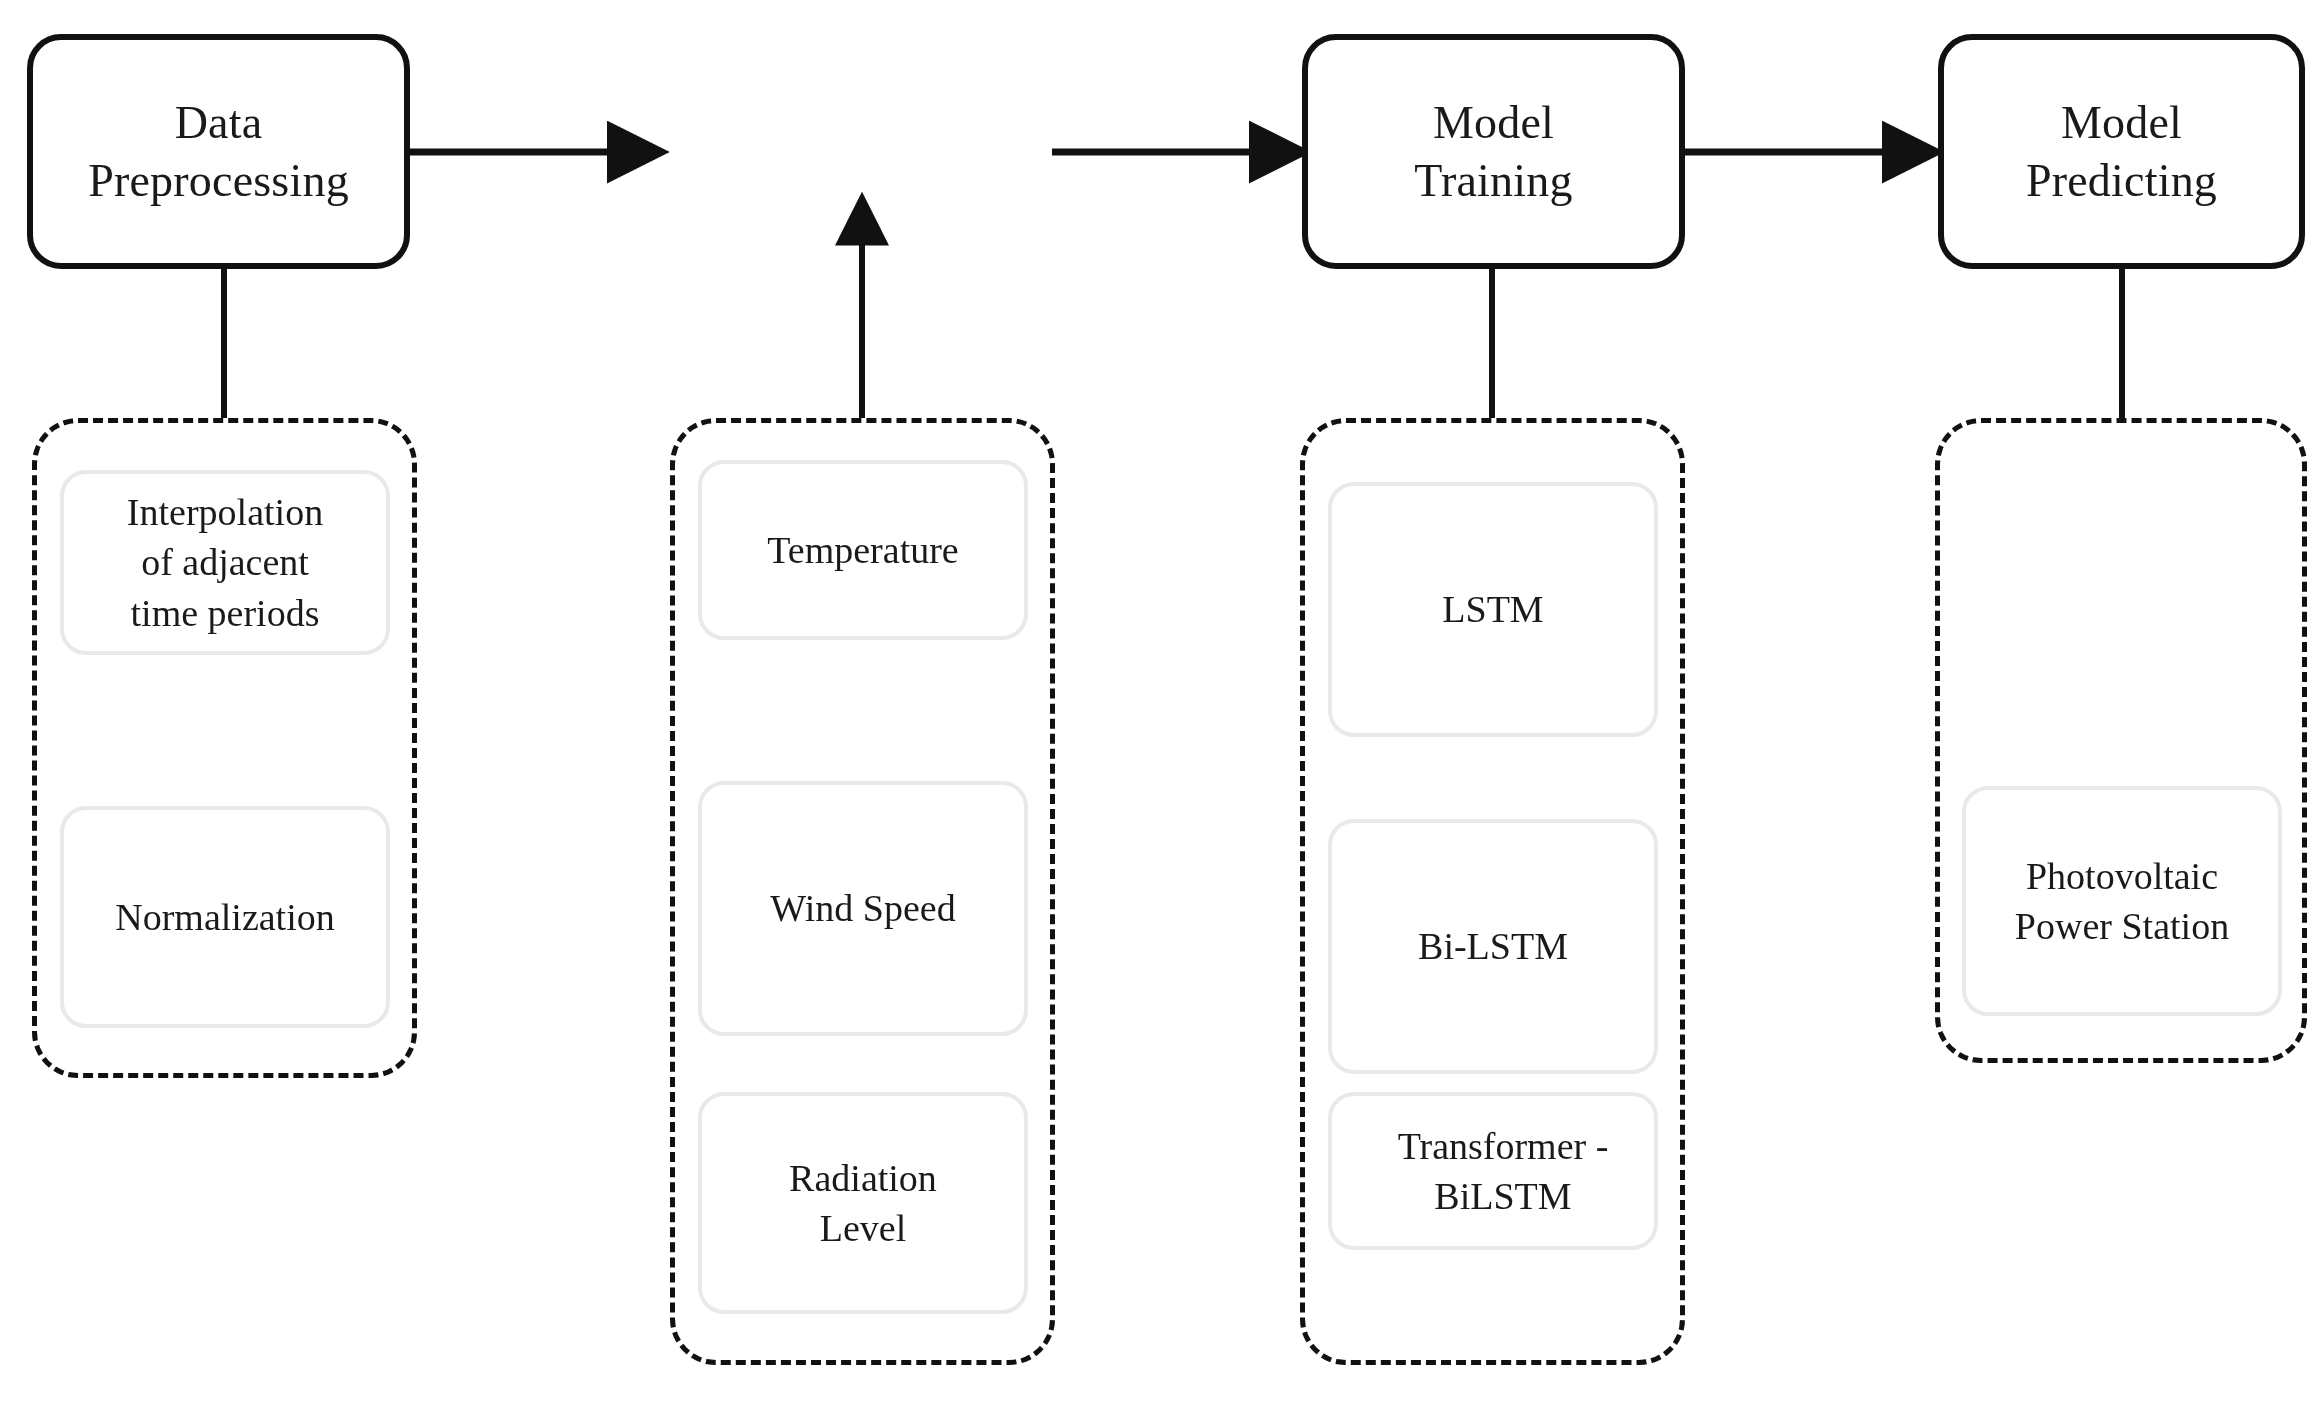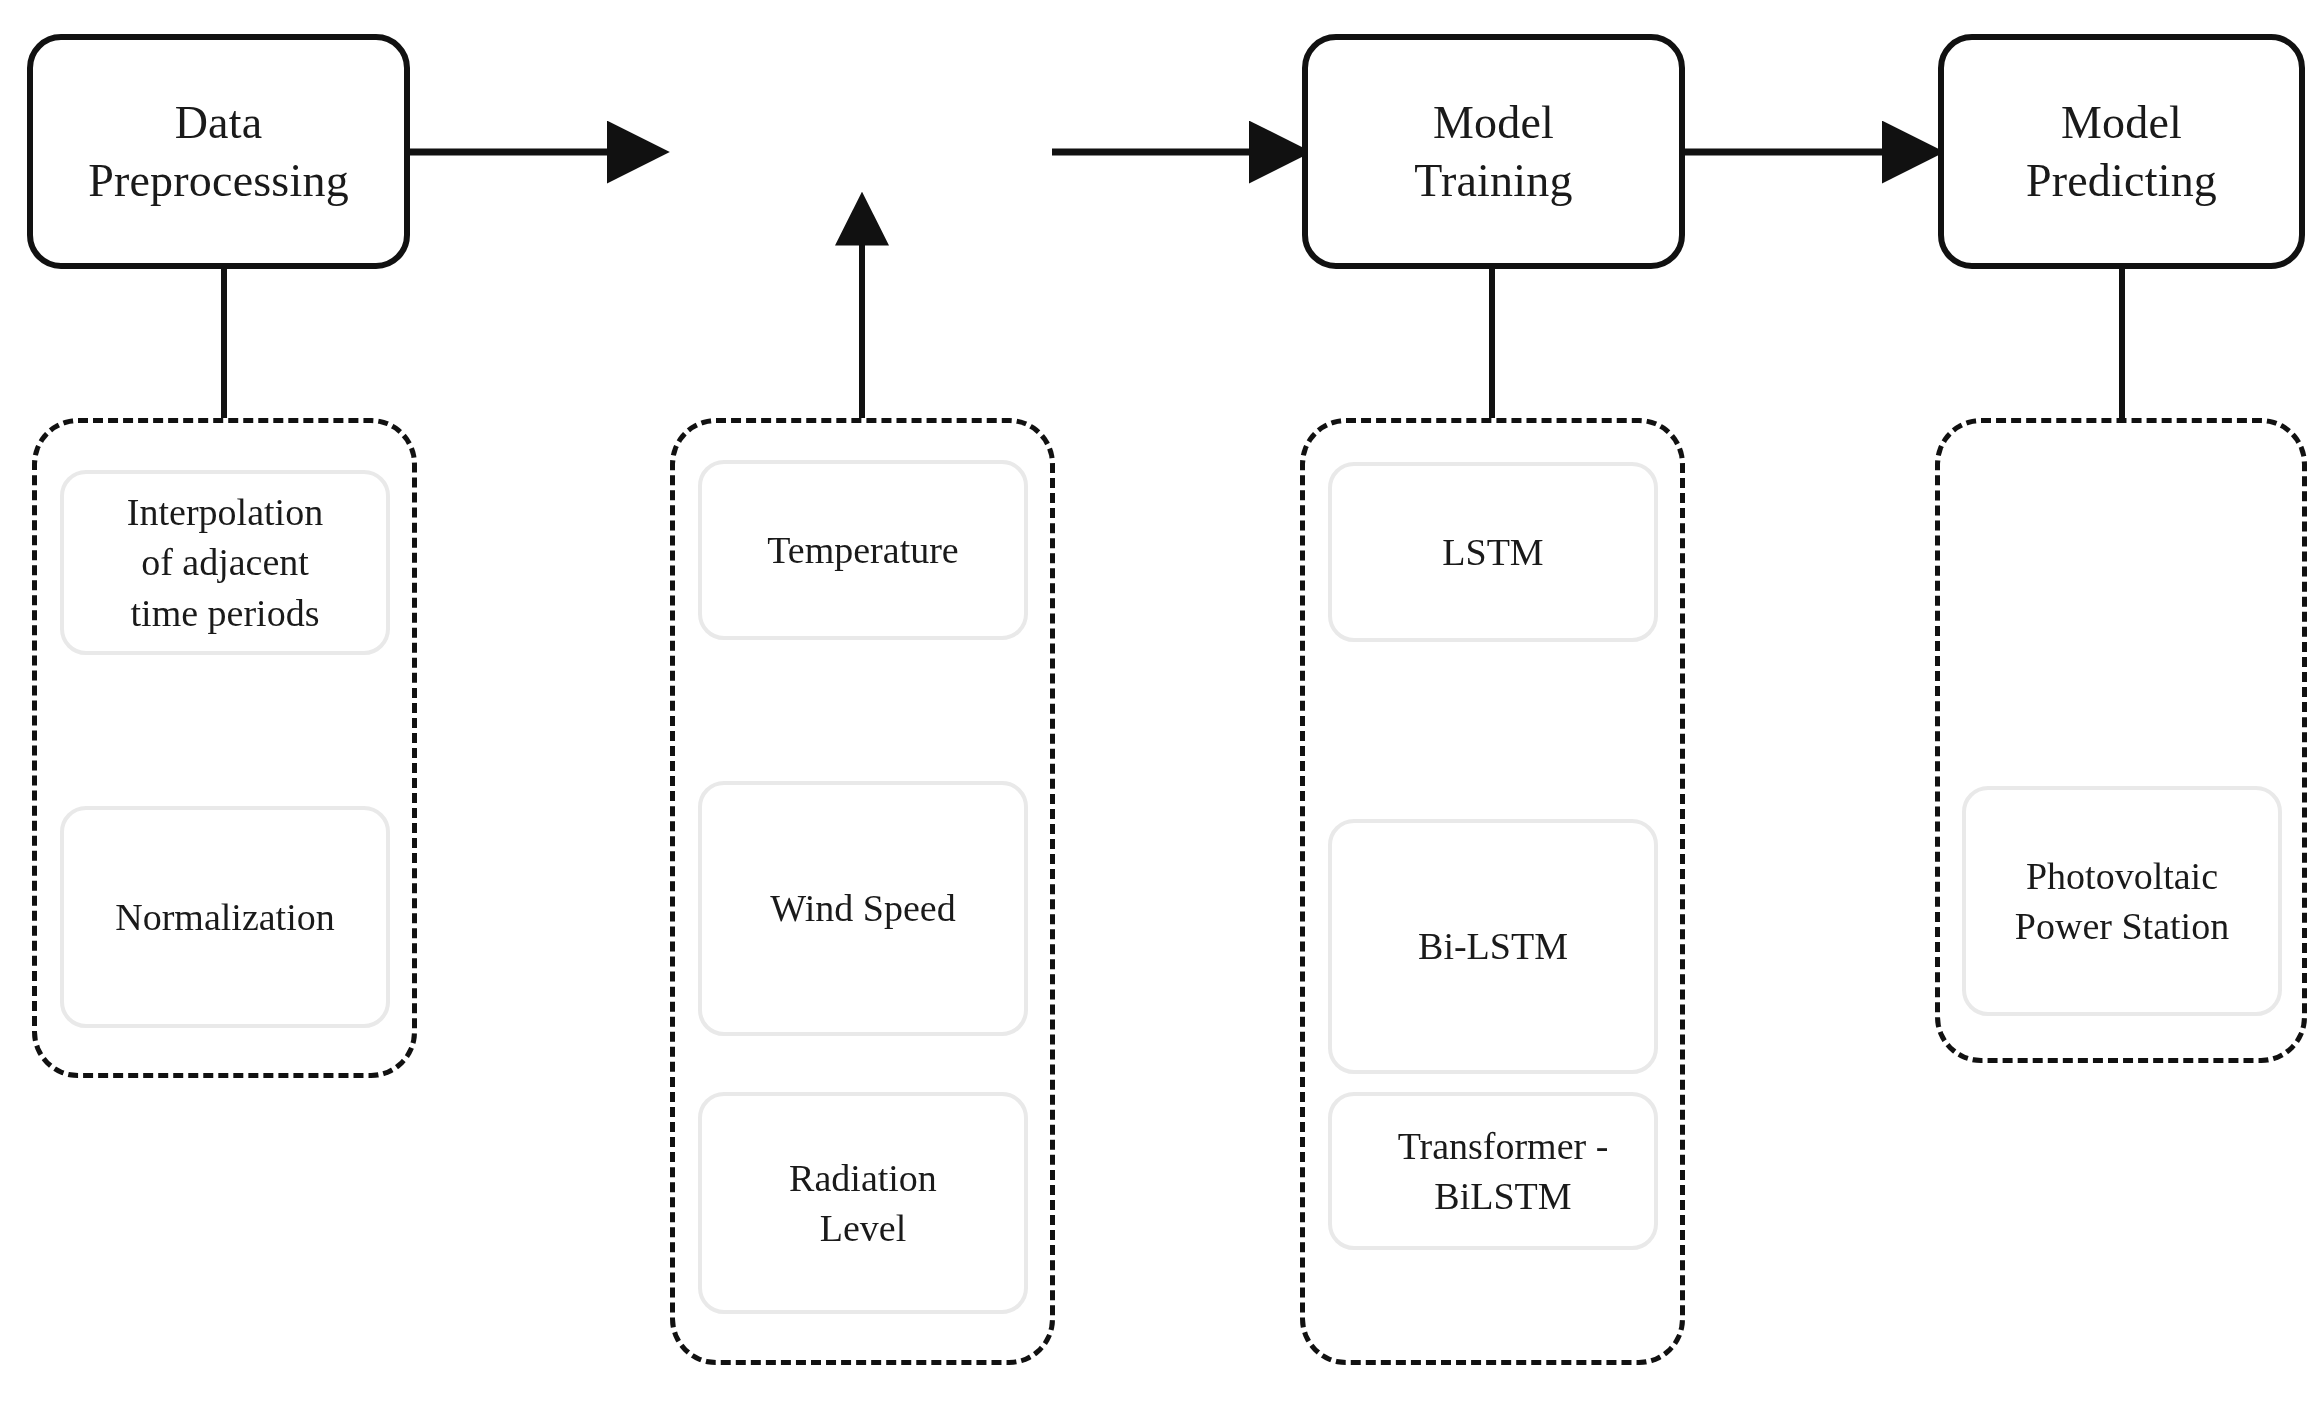--- a/index.html
+++ b/index.html
@@ -135,21 +135,21 @@
 Level</span>
   </div>
 
   <div class="stage-box" style="left:1302px; top:34px; width:383px; height:235px;">
     <span class="stage-label">Model
 Training</span>
   </div>
 
   <div class="group-box" style="left:1300px; top:418px; width:385px; height:947px;"></div>
 
-  <div class="item-box" style="left:1328px; top:462px; width:330px; height:180px;">
+  <div class="item-box" style="left:1328px; top:482px; width:330px; height:255px;">
     <span class="item-label">LSTM</span>
   </div>
 
   <div class="item-box" style="left:1328px; top:781px; width:330px; height:255px;margin-top:38px;">
     <span class="item-label">Bi-LSTM</span>
   </div>
 
   <div class="item-box" style="left:1328px; top:1092px; width:330px; height:158px;padding-left:20px;">
     <span class="item-label">Transformer -
 BiLSTM</span>

